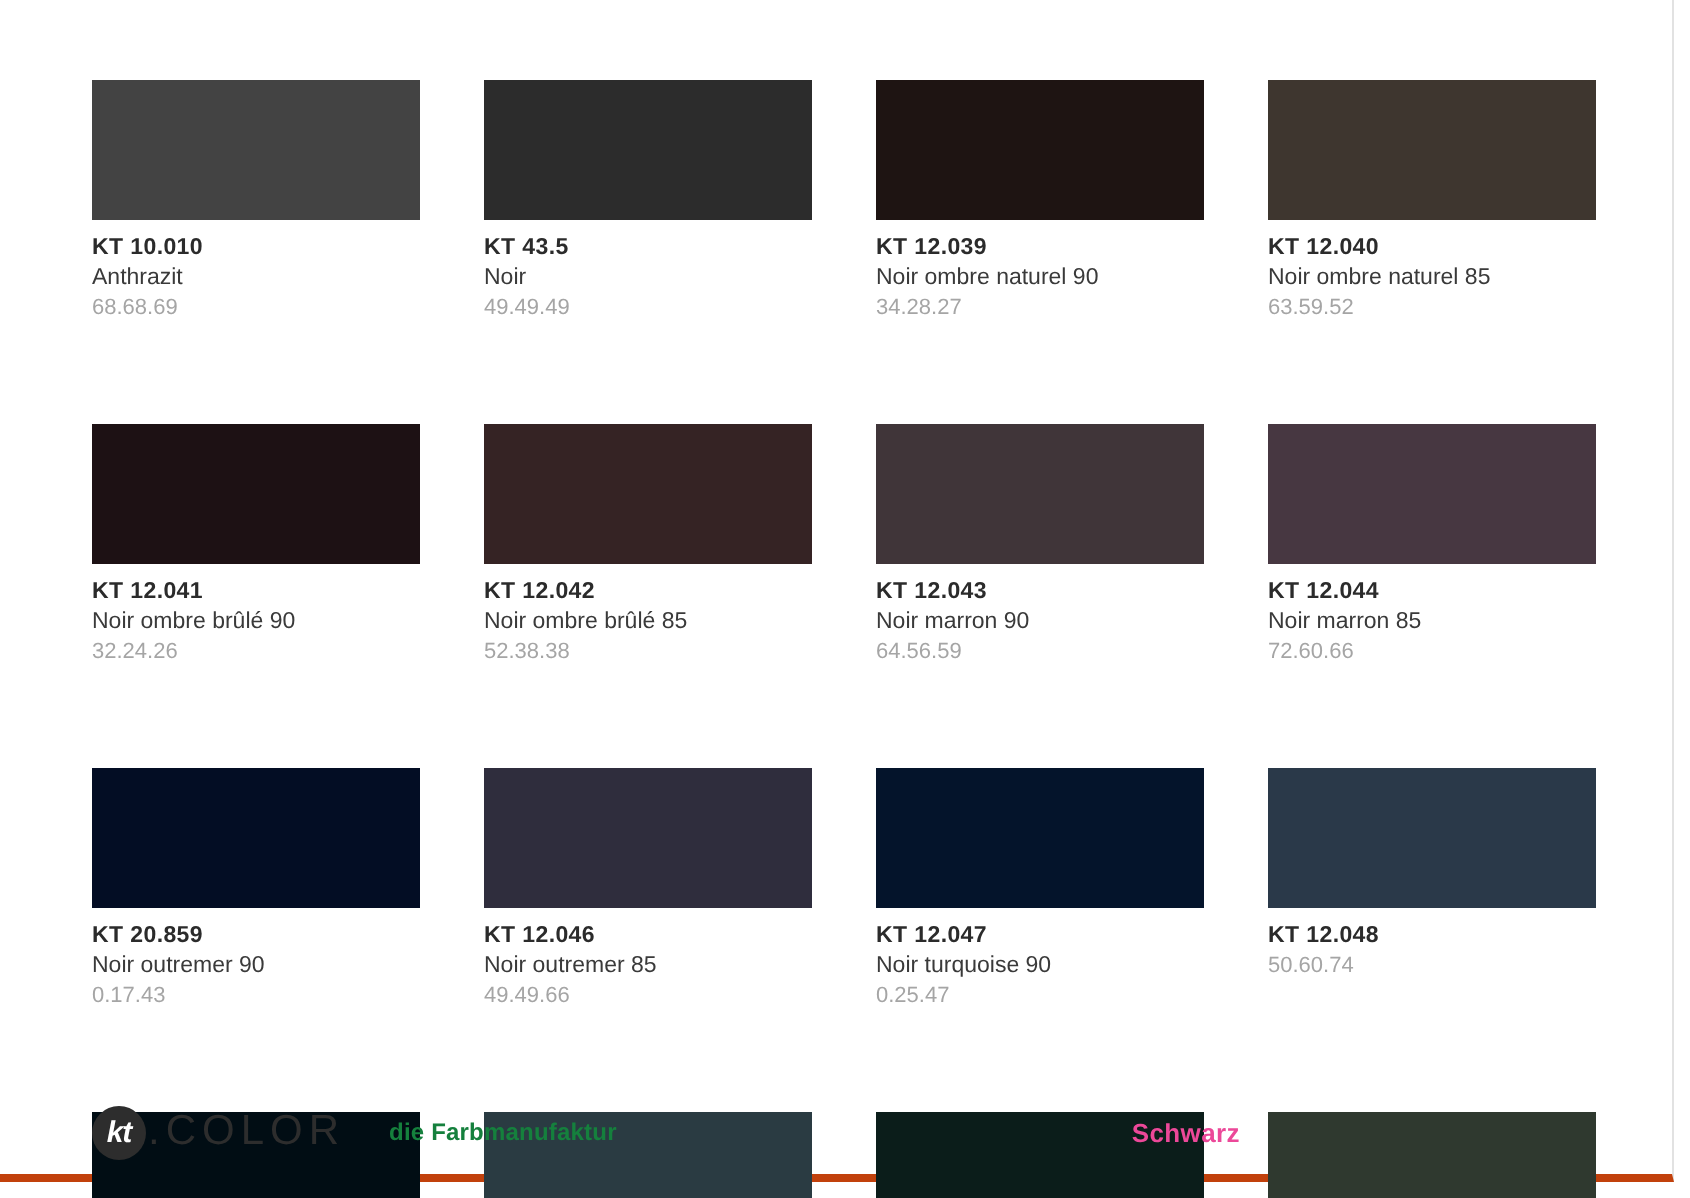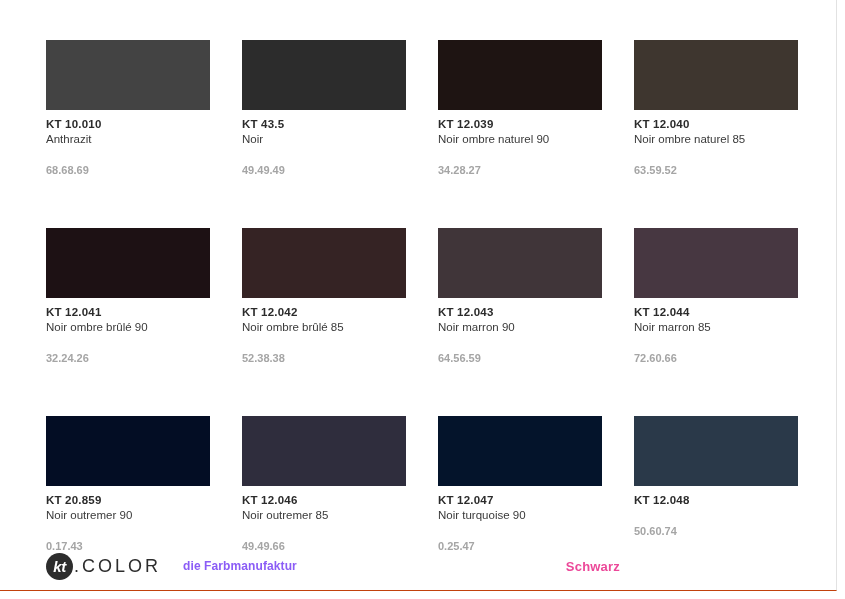--- a/index.html
+++ b/index.html
@@ -16,21 +16,21 @@
     overflow: hidden;
   }
 
   
   .page {
     position: relative;
     width: 837px;
     height: 591px;
     background: #ffffff;
     border-right: 1px solid #e2e2e2;
-    border-bottom: 1px solid #c2410c;
+    border-bottom: 4px solid #c2410c;
     box-sizing: border-box;
   }
 
   .grid {
     position: absolute;
     left: 46px;
     top: 40px;
     width: 751px;
     display: grid;
     grid-template-columns: repeat(4, 164px);
@@ -65,25 +65,24 @@
   .swatch-name {
     font-size: 11.5px;
     font-weight: normal;
     color: #3a3a3a;
     line-height: 15px;
     white-space: nowrap;
   }
 
   .swatch-values {
     font-size: 11px;
-    font-weight: bold;
+    font-weight: normal;
     color: #a5a5a5;
     line-height: 15px;
     white-space: nowrap;
-    margin-top: 16px;
   }
 
   
   .footer {
     position: absolute;
     left: 46px;
     right: 56px;
     top: 548px;
     height: 36px;
     display: flex;
@@ -104,31 +103,31 @@
     font-size: 15px;
     font-weight: bold;
     display: flex;
     align-items: center;
     justify-content: center;
     letter-spacing: -0.5px;
     font-style: italic;
   }
 
   .brand-word {
-    font-size: 18px;
+    font-size: 21px;
     color: #2d2d2d;
     letter-spacing: 3px;
     margin-left: 1px;
     font-weight: normal;
   }
 
   .brand-tagline {
     font-size: 12px;
     font-weight: bold;
-    color: #8b5cf6;
+    color: #15803d;
     margin-left: 22px;
     letter-spacing: 0.1px;
   }
 
   .footer-category {
     margin-left: auto;
     font-size: 13px;
     font-weight: bold;
     color: #ec4899;
     letter-spacing: 0.2px;

